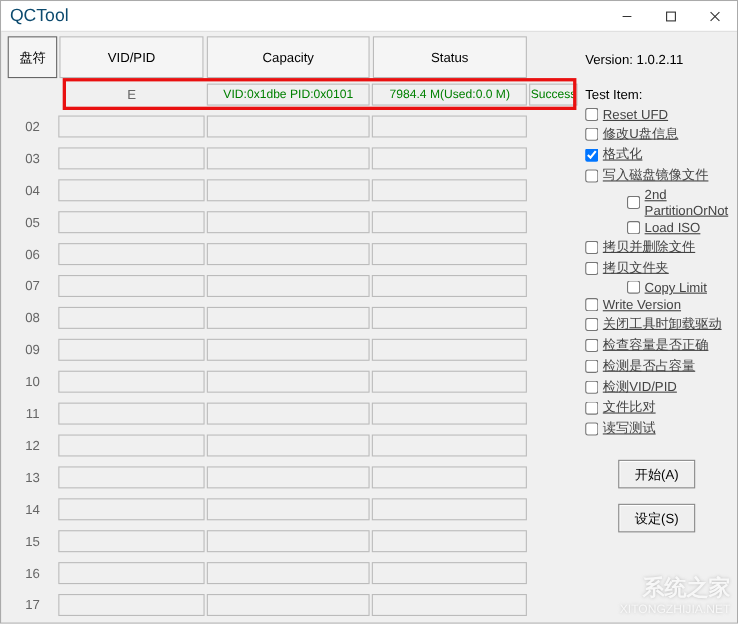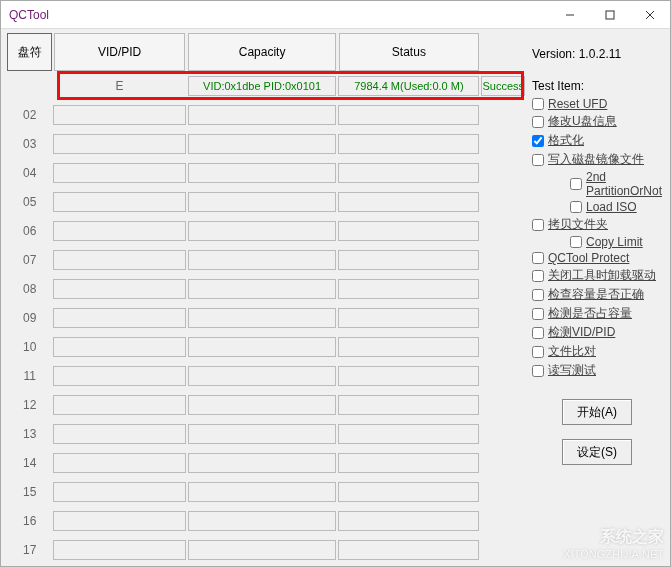--- a/index.html
+++ b/index.html
@@ -1,19 +1,19 @@
 <!DOCTYPE html>
 <html><head>
 <meta charset="utf-8">
 <style>
   * { box-sizing: border-box; margin: 0; padding: 0; }
   body { font-family: "Microsoft YaHei", Tahoma, Arial, sans-serif; font-size: 12px; background: #fff; }
   .window { width: 671px; height: 567px; border: 1px solid #aaa; position: relative; background: #f0f0f0; }
   .titlebar { height: 28px; line-height: 28px; padding-left: 8px; background: #fff; border-bottom: 1px solid #ddd; display: flex; justify-content: space-between; align-items: center; }
-  .titlebar .title { font-size: 12px; color: #701a75; }
+  .titlebar .title { font-size: 16px; color: #0c4a6e; }
   .titlebar .controls { display: flex; height: 100%; }
   .titlebar .controls div { width: 40px; height: 100%; display: flex; align-items: center; justify-content: center; }
   .titlebar .controls svg { stroke: #333; stroke-width: 1; fill: none; }
   .client { display: flex; height: calc(100% - 28px); padding: 4px 4px 4px 6px; }
   .left { flex: 1; display: flex; flex-direction: column; }
   .right { width: 140px; padding: 14px 4px 0 6px; display: flex; flex-direction: column; }
   .version { font-size: 12px; margin-bottom: 18px; }
   .testitem-title { font-size: 12px; margin-bottom: 4px; }
   .check-row { display: flex; align-items: center; font-size: 12px; margin-bottom: 2px; color: #444; text-decoration: underline; }
   .check-row.indent { margin-left: 14px; padding-left: 24px; }
@@ -32,21 +32,21 @@
   .highlight-row { position: relative; }
   .highlight-row::before {
     content: "";
     position: absolute;
     left: 50px; right: 2px; top: 0; bottom: 0;
     border: 3px solid #e91010;
     pointer-events: none;
   }
   .green-text { color: #008000; }
   .watermark { position: absolute; right: 6px; bottom: 6px; text-align: right; opacity: 0.5; color: #fff; text-shadow: 0 0 3px #888; font-size: 11px; pointer-events: none; }
-  .watermark .logo { font-size: 16px; font-weight: bold; }
+  .watermark .logo { font-size: 20px; font-weight: bold; }
 </style>
 </head>
 <body>
 
 <div class="window">
   <div class="titlebar">
     <span class="title">QCTool</span>
     <div class="controls">
       <div>
           <svg width="10" height="10">
@@ -318,29 +318,33 @@
           <label class="check-row indent">
             <input type="checkbox" style="">
             <span>2nd PartitionOrNot</span>
           </label>
           <label class="check-row indent">
             <input type="checkbox" style="">
             <span>Load ISO</span>
           </label>
           <label class="check-row">
             <input type="checkbox" style="">
+            <span>拷贝并删除文件</span>
+          </label>
+          <label class="check-row">
+            <input type="checkbox" style="">
             <span>拷贝文件夹</span>
           </label>
           <label class="check-row indent">
             <input type="checkbox" style="">
             <span>Copy Limit</span>
           </label>
           <label class="check-row">
             <input type="checkbox" style="">
-            <span>QCTool Protect</span>
+            <span>Write Version</span>
           </label>
           <label class="check-row">
             <input type="checkbox" style="">
             <span>关闭工具时卸载驱动</span>
           </label>
           <label class="check-row">
             <input type="checkbox" style="">
             <span>检查容量是否正确</span>
           </label>
           <label class="check-row">

